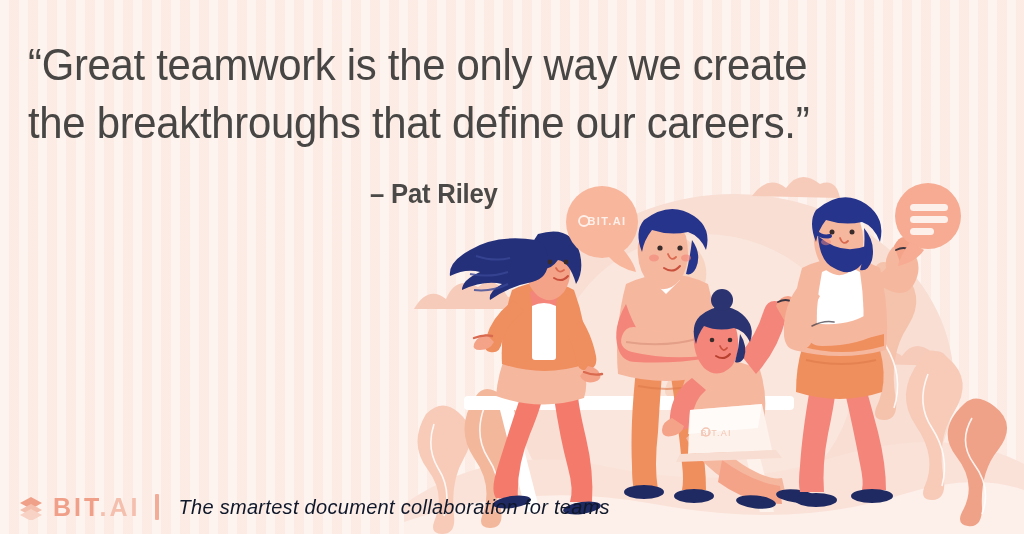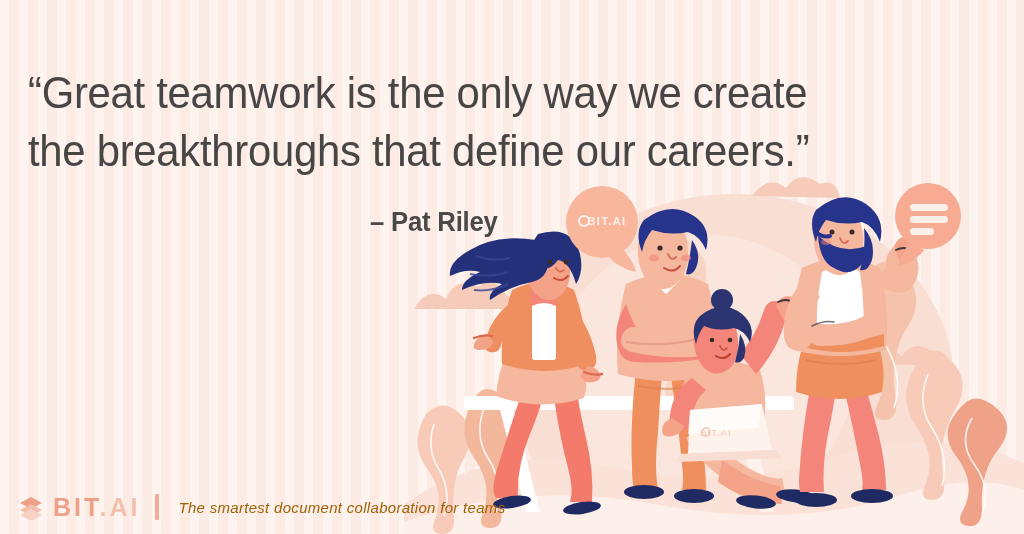--- a/index.html
+++ b/index.html
@@ -17,21 +17,21 @@
     position:absolute;inset:0;
     background:repeating-linear-gradient(90deg,
       rgba(255,255,255,0.55) 0px,
       rgba(255,255,255,0.55) 9px,
       rgba(250,226,215,0.45) 9px,
       rgba(250,226,215,0.45) 19px);
     opacity:.6;pointer-events:none;
   }
   
   #quote-block{
-    position:absolute;left:28px;top:36px;width:880px;z-index:6;margin-top:28px;
+    position:absolute;left:28px;top:36px;width:880px;z-index:6;
   }
   #quote-text{
     font-family:"Liberation Sans",sans-serif;
     font-size:45px;line-height:1.28;
     font-weight:400;
     color:#474644;
     letter-spacing:-.3px;
     transform:scaleX(.93);transform-origin:left top;
     margin:0;
   }
@@ -50,21 +50,21 @@
   #brand-logo-icon{width:26px;height:26px;display:block;}
   #brand-name{
     font-size:25px;font-weight:bold;letter-spacing:3px;
     color:#f0a089;line-height:1;
   }
   #brand-name .dim{color:#f5bfae;}
   #brand-divider{
     width:4px;height:26px;background:#f3ad97;margin:0 10px 0 6px;border-radius:1px;
   }
   #brand-tagline{
-    font-style:italic;font-size:15px;color:#a16207;letter-spacing:.3px;
+    font-style:italic;font-size:20px;color:#0f172a;letter-spacing:.3px;
   }
   
   #illustration{
     position:absolute;right:0;bottom:0;width:620px;height:360px;z-index:3;
   }
   #illustration svg{display:block;width:100%;height:100%;}
 </style>
 </head>
 <body>
 

